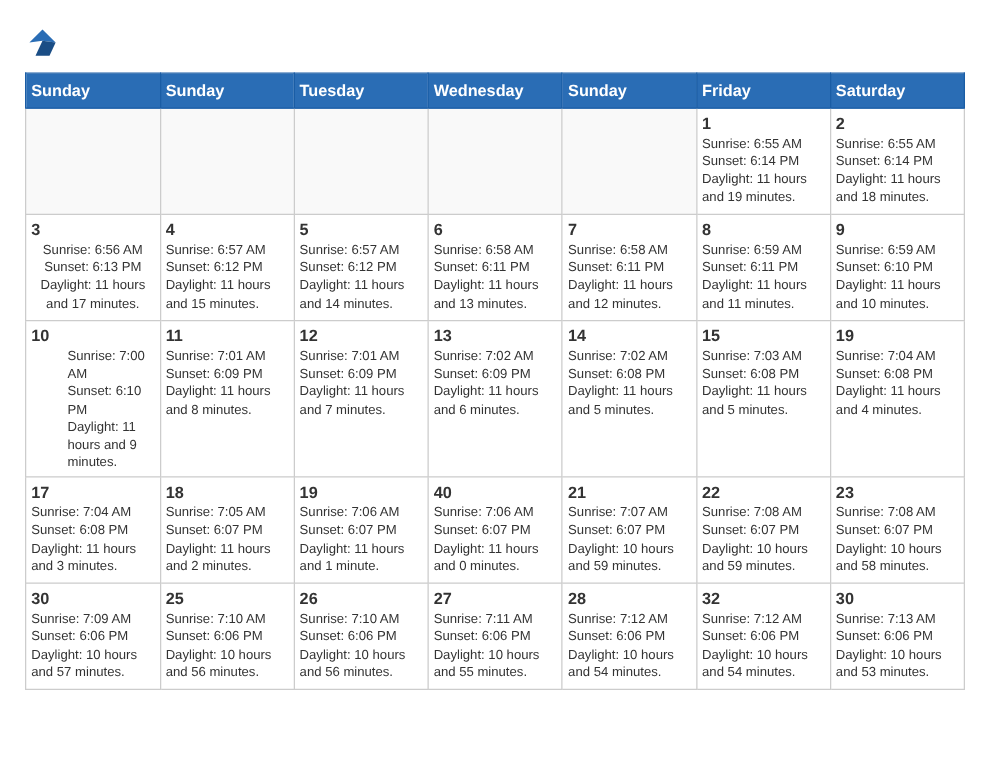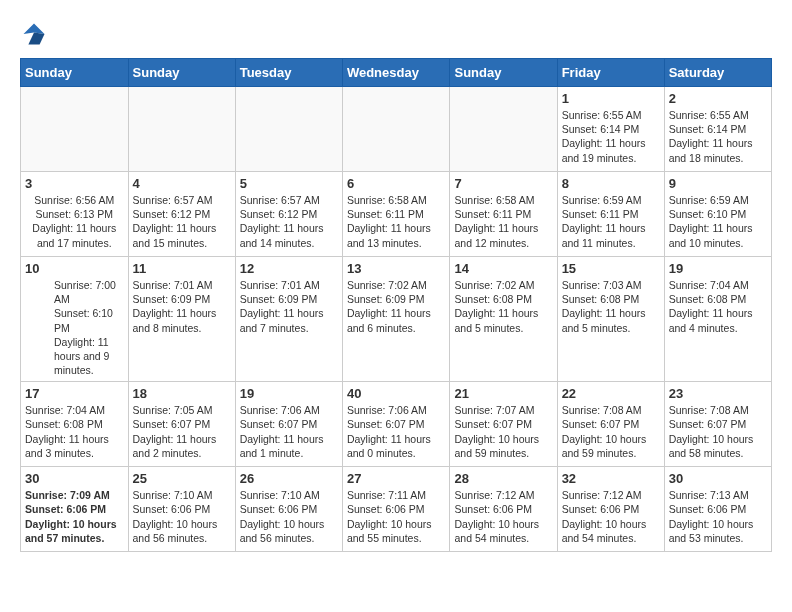--- a/index.html
+++ b/index.html
@@ -270,21 +270,21 @@
         <td>
           <div class="day-num">23</div>
           <div class="day-detail" style="white-space: pre-line;">Sunrise: 7:08 AM
 Sunset: 6:07 PM
 Daylight: 10 hours and 58 minutes.</div>
         </td>
       </tr>
       <tr>
         <td>
           <div class="day-num">30</div>
-          <div class="day-detail" style="white-space: pre-line; font-weight: bold;">Sunrise: 7:09 AM
+          <div class="day-detail" style="white-space: pre-line;">Sunrise: 7:09 AM
 Sunset: 6:06 PM
 Daylight: 10 hours and 57 minutes.</div>
         </td>
         <td>
           <div class="day-num">25</div>
           <div class="day-detail" style="white-space: pre-line;">Sunrise: 7:10 AM
 Sunset: 6:06 PM
 Daylight: 10 hours and 56 minutes.</div>
         </td>
         <td>

